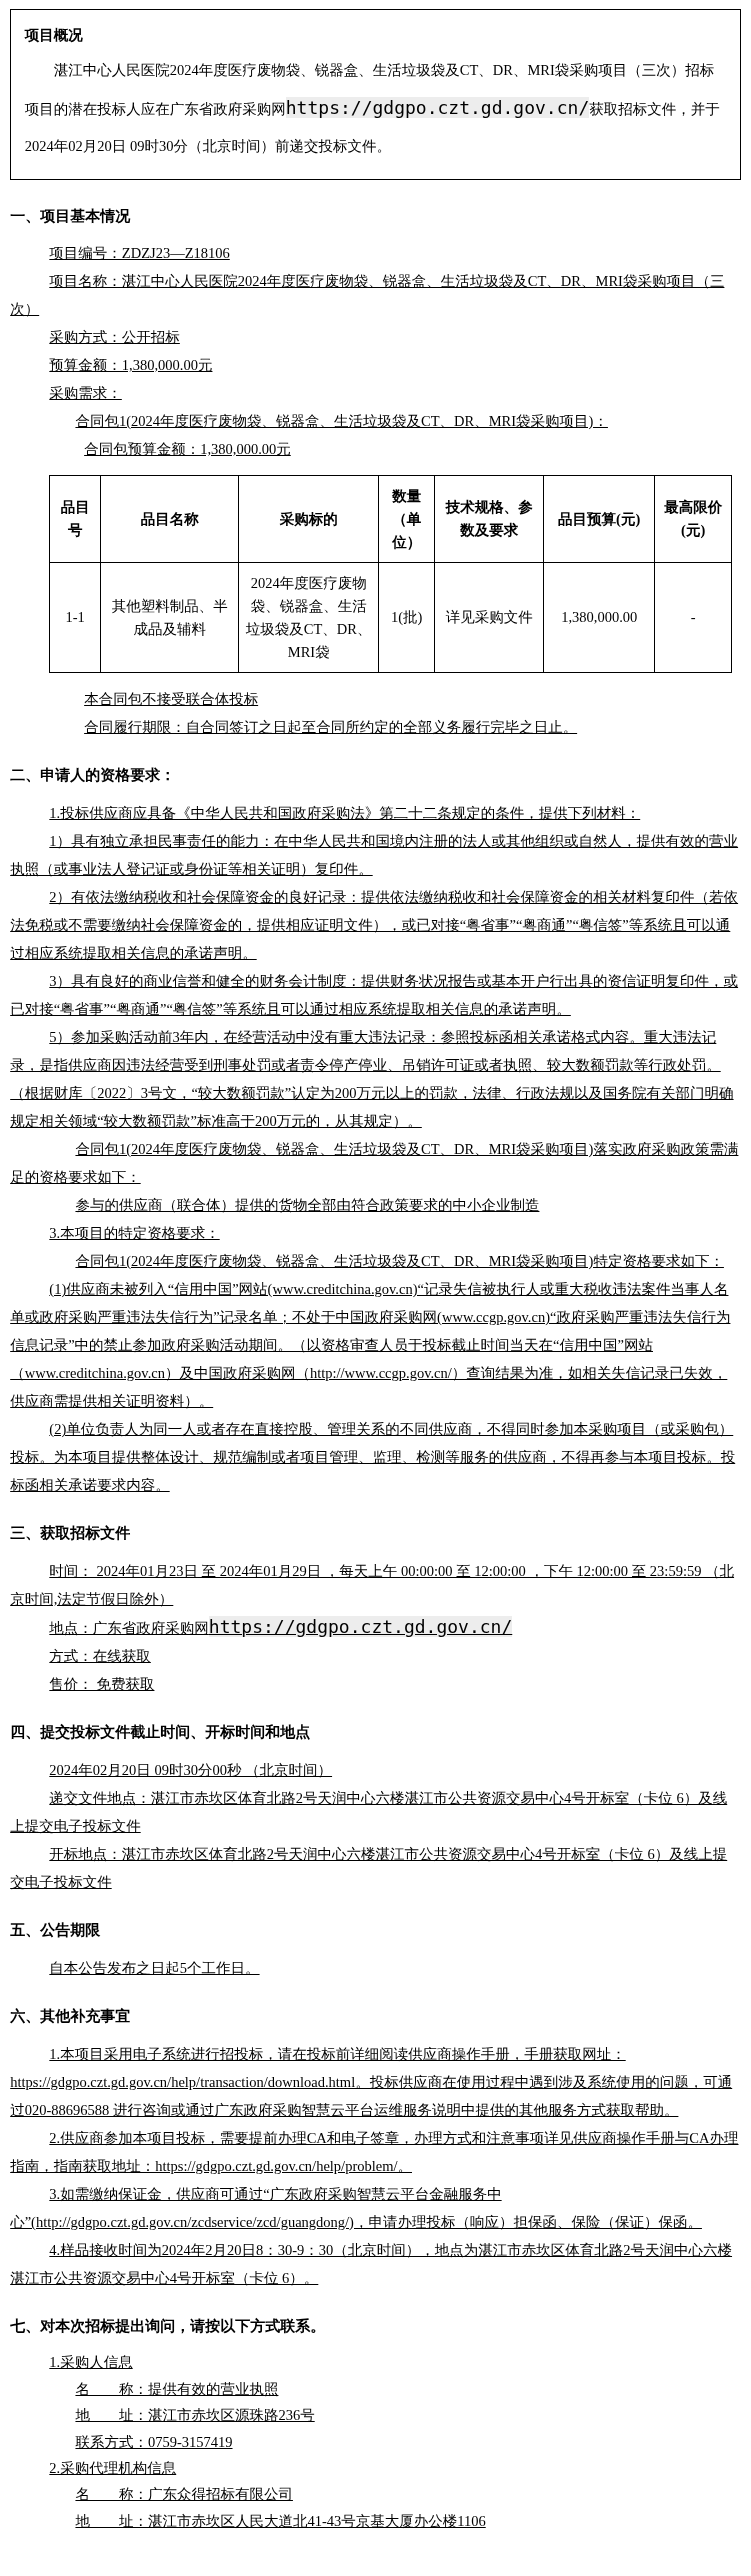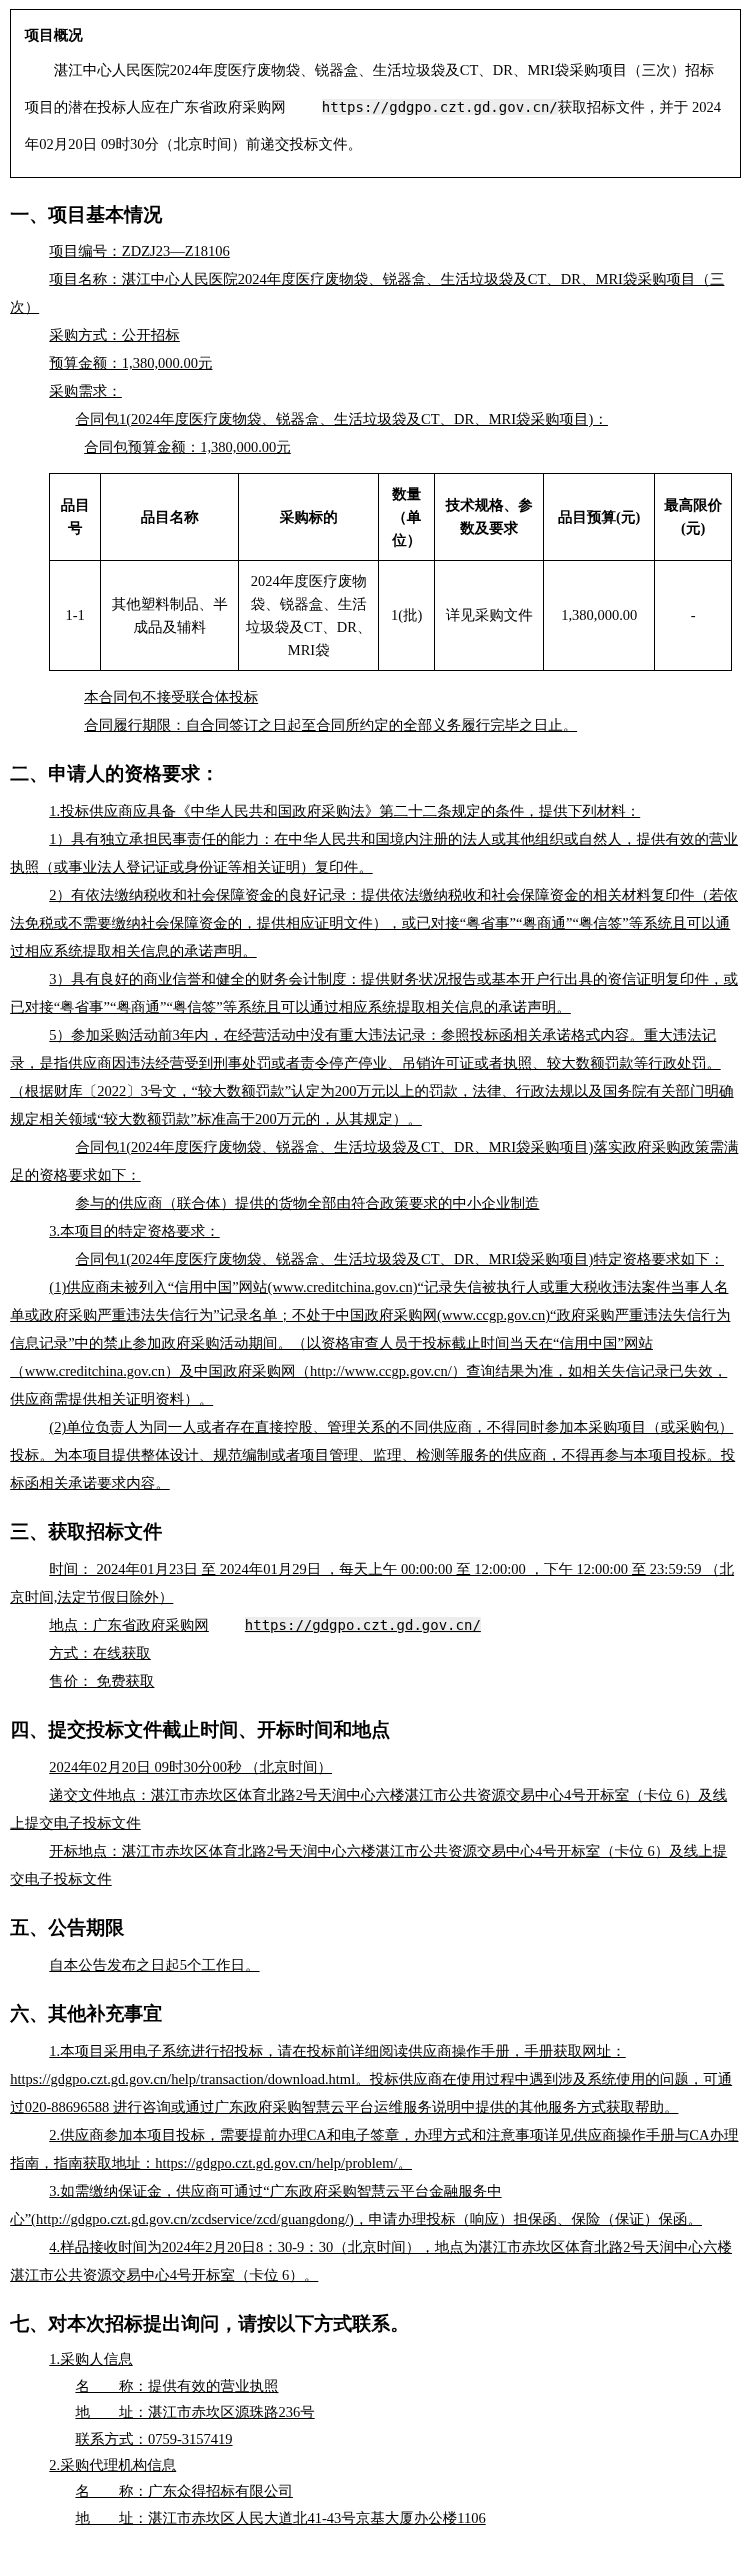--- a/index.html
+++ b/index.html
@@ -3,26 +3,26 @@
 <meta charset="utf-8">
 <style>
   html,body{margin:0;padding:0;background:#fff;}
   body{width:751px;color:#000;font-family:"Liberation Serif","DejaVu Serif",serif;}
   .page{padding:8.5px 10.2px 22px 10.2px;font-size:14.5px;line-height:28px;}
   
   .overview-box{border:1.7px solid #000;padding:8.5px 13.6px 13.6px 13.6px;margin:0 0 22px 0;}
   .box-title{font-weight:bold;line-height:34px;}
   .box-body{text-indent:2em;line-height:37px;}
   
-  .sec-heading{font-weight:bold;font-size:19px;margin:20.4px 0 8.5px 0;line-height:29px;}
+  .sec-heading{font-weight:bold;font-size:15px;margin:20.4px 0 8.5px 0;line-height:29px;}
   p{margin:0;text-decoration:underline;}
   .ti2{text-indent:2.7em;}
   .ti4{text-indent:4.5em;}
   .ti5{text-indent:5.1em;}
-  .mono{font-family:"DejaVu Sans Mono","Liberation Mono",monospace;font-size:14px;margin-left:36px;}
+  .mono{font-family:"DejaVu Sans Mono","Liberation Mono",monospace;font-size:18px;}
   .hl{background:#ededed;}
   
   table.items{border-collapse:collapse;margin:12px 8px 12px 39px;width:681px;table-layout:fixed;}
   table.items th,table.items td{border:0.9px solid #000;text-align:center;vertical-align:middle;
     padding:8.5px 4.3px;line-height:23px;font-weight:normal;font-size:14.5px;word-break:break-all;}
   table.items th{font-weight:bold;}
   
   .contacts p{line-height:26.4px;}
 </style>
 </head>

